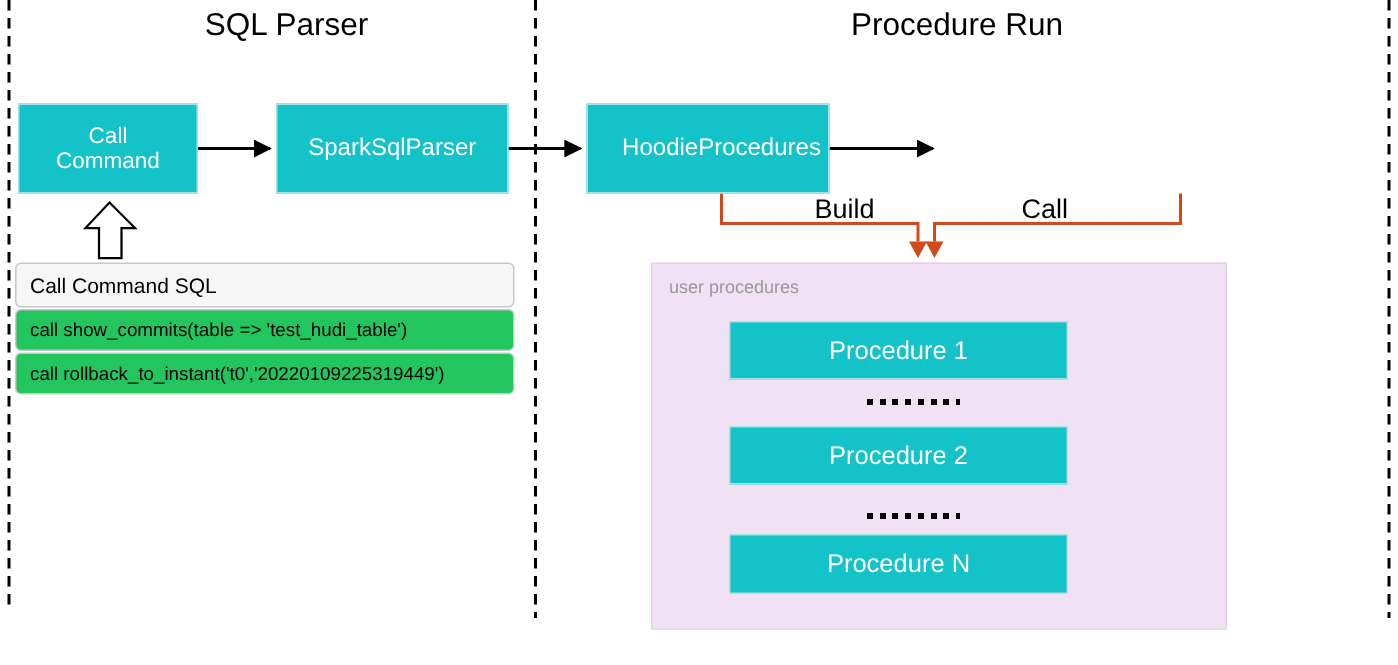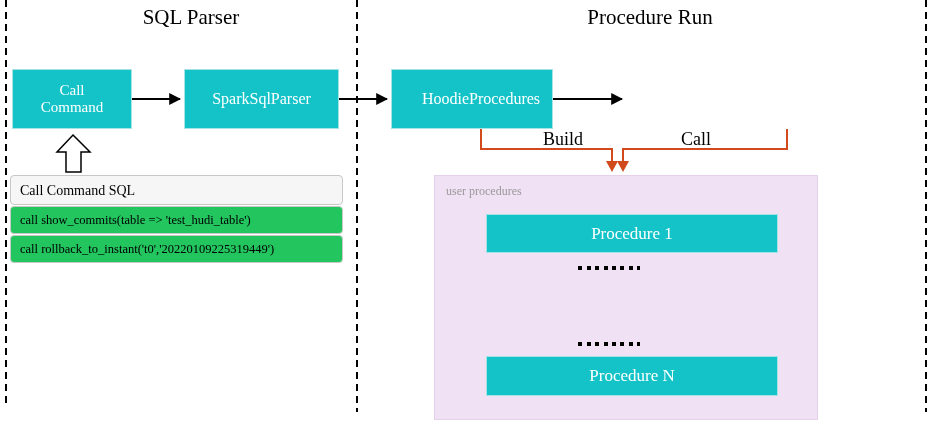--- a/index.html
+++ b/index.html
@@ -16,39 +16,39 @@
   .stage{
     position:relative;width:932px;height:443px;background:#fff;overflow:hidden;
     font-family:"Liberation Sans",sans-serif;color:#000;
   }
   .stage svg.overlay{position:absolute;left:0;top:0;z-index:1;}
   .dash{stroke:#000;stroke-width:2;stroke-dasharray:7 5;}
   .black-edge{stroke:#000;stroke-width:2;}
   .orange-edge{stroke:var(--orange);stroke-width:2;fill:none;}
   .orange-head{fill:var(--orange);}
   .hollow-arrow{fill:#fff;stroke:#000;stroke-width:1.5;}
-  .abs{position:absolute;font-family:Liberation Serif, serif;}
+  .abs{position:absolute;}
   .lane-title{
     z-index:2;top:5px;width:250px;text-align:center;
     font-size:21px;color:#000;
   }
   .node{
     z-index:3;top:69px;height:60px;background:var(--teal);
     border:1px solid var(--teal-border);box-sizing:border-box;
     display:flex;align-items:center;justify-content:center;text-align:center;
     color:#fff;font-size:16px;
   }
   .edge-label{z-index:2;top:129px;width:64px;text-align:left;font-size:18px;}
   .purple{
     z-index:2;left:434px;top:175px;width:384px;height:245px;
     background:var(--purple-bg);border:1px solid var(--purple-border);box-sizing:border-box;
   }
   .purple-label{position:absolute;left:11px;top:8px;font-size:12px;color:var(--muted-text);}
   .proc{
-    position:absolute;left:51px;width:292px;height:39px;background:var(--teal);
+    position:absolute;left:51px;width:226px;height:39px;background:var(--teal);
     border:1px solid var(--teal-border);box-sizing:border-box;
     display:flex;align-items:center;justify-content:center;
     color:#fff;font-size:17px;
   }
   .dots{
     position:absolute;left:143px;width:62px;height:4px;
     background:repeating-linear-gradient(90deg,#000 0 4px,transparent 4px 8.5px);
   }
   .sql-table{z-index:3;left:10px;top:175px;width:333px;}
   .sql-cell{
@@ -81,21 +81,21 @@
 
     <path class="orange-edge" d="M481,129 L481,149 L612,149 L612,161"></path>
     <polygon class="orange-head" points="606,161 618,161 612,172"></polygon>
     <path class="orange-edge" d="M787,129 L787,149 L623,149 L623,161"></path>
     <polygon class="orange-head" points="617,161 629,161 623,172"></polygon>
 
     <polygon class="hollow-arrow" points="73,135 90,152 81,152 81,172 66,172 66,152 57,152"></polygon>
   </svg>
 
   <div class="abs lane-title" style="left:66px;">SQL Parser</div>
-  <div class="abs lane-title" style="left:525px;">Procedure Run</div>
+  <div class="abs lane-title" style="left:513px;">Procedure Run</div>
 
   <div class="abs node" style="left:12px;width:120px;font-size:15px;">
     <span style="display:block;width:82px;">Call Command</span>
   </div>
   <div class="abs node" style="left:184px;width:155px;">
     <span>SparkSqlParser</span>
   </div>
   <div class="abs node" style="left:391px;width:162px;padding-left:18px;">
     <span>HoodieProcedures</span>
   </div>
@@ -108,19 +108,22 @@
     <div class="sql-cell sql-row">call show_commits(table =&gt; 'test_hudi_table')</div>
     <div class="sql-cell sql-row">call rollback_to_instant('t0','20220109225319449')</div>
   </div>
 
   <div class="abs purple">
     <div class="purple-label">user procedures</div>
     <div class="proc" style="top:38px;">
       <span>Procedure 1</span>
     </div>
     <div class="dots" style="top:90px;"></div>
+    <div class="proc" style="top:108px;">
+      <span>Procedure 2</span>
+    </div>
     <div class="dots" style="top:166px;"></div>
     <div class="proc" style="top:180px;height:40px;">
       <span>Procedure N</span>
     </div>
   </div>
 
 </div>
 
 </body></html>

